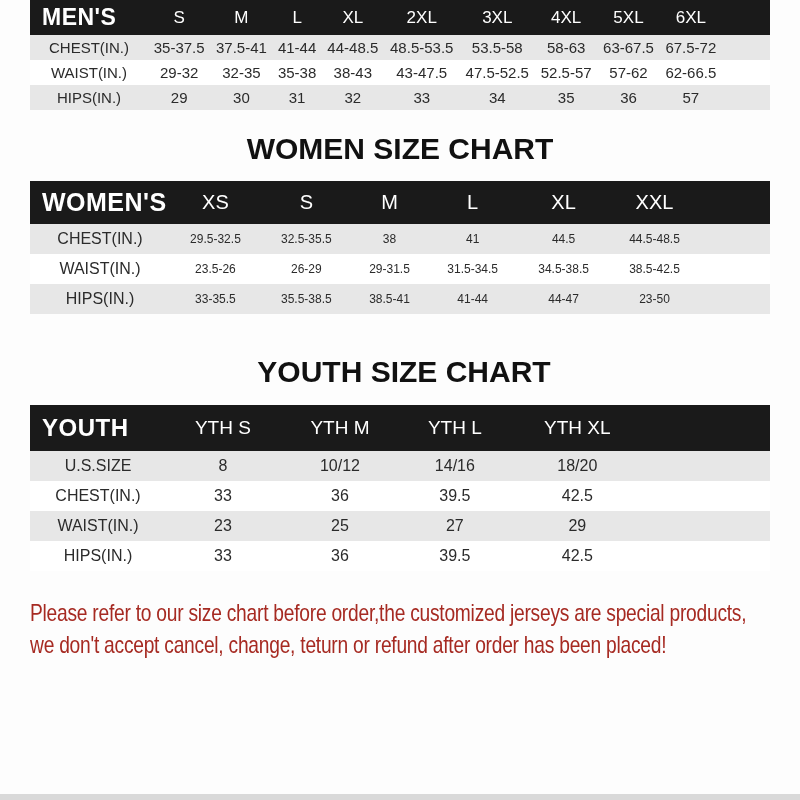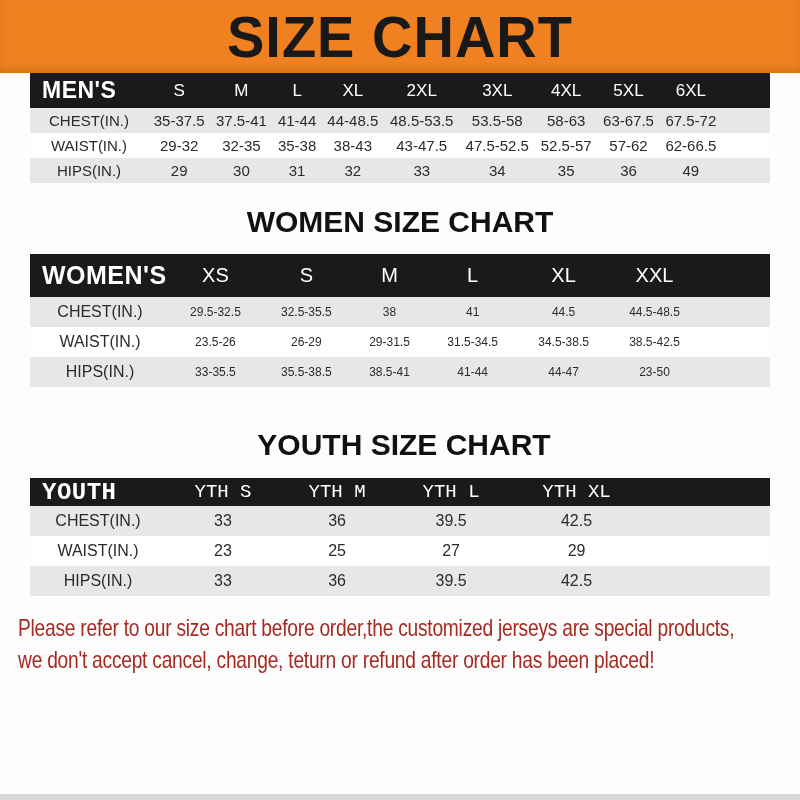--- a/index.html
+++ b/index.html
@@ -54,21 +54,21 @@
     margin: 0 auto;
     border-collapse: collapse;
     table-layout: auto;
   }
   thead tr {
     background: var(--table-header-bg, #1A1A1A);
     color: var(--table-header-text, #FFFFFF);
   }
   .sec-0 thead tr { height: 35px; }
   .sec-1 thead tr { height: 43px; margin-top: 16px; }
-  .sec-2 thead tr { height: 28px; font-family: Liberation Mono, monospace; }
+  .sec-2 thead tr { height: 46px; }
   thead th {
     font-weight: 400;
     text-align: center;
     padding: 0 0;
     white-space: nowrap;
   }
   .sec-0 thead th { font-size: 17px; }
   .sec-1 thead th { font-size: 20px; }
   .sec-2 thead th { font-size: 19px; }
   thead th.rowlabel {
@@ -95,22 +95,22 @@
   .sec-1 tbody td { font-size: 12px; }
   .sec-2 tbody td { font-size: 16px; }
   tbody td.rowlabel { font-size: 15px; }
   .sec-1 tbody td.rowlabel, .sec-2 tbody td.rowlabel { font-size: 16px; }
   th.spacer, td.spacer { padding: 0; }
   .sec-0 .spacer { width: 48px; }
   .sec-1 .spacer { width: 70px; }
   .sec-2 .spacer { width: 125px; }
   
   .notice {
-    margin-top: 16px;
-    padding-left: 18px;
+    margin-top: 26px;
+    padding-left: 30px;
   }
   .notice p {
     margin: 0;
     color: var(--footer-text, #A62A22);
     font-size: 24px;
     line-height: 32px;
     letter-spacing: -0.3px;
     white-space: nowrap;
     transform: scaleX(0.80);
     transform-origin: left center;
@@ -119,23 +119,20 @@
   .photo-edge {
     margin-top: auto;
     height: 6px;
     background: #d9d9d9;
   }
 </style>
 </head>
 <body>
 
 <div class="page">
-  <header class="banner">
-    <h1>SIZE CHART</h1>
-  </header>
 
   <main id="sections">
       <section class="sec sec-0">
         <table>
           <thead>
             <tr>
               <th class="rowlabel">MEN'S</th>
               <th>S</th>
               <th>M</th>
               <th>L</th>
@@ -178,21 +175,21 @@
             <tr>
               <td class="rowlabel">HIPS(IN.)</td>
               <td>29</td>
               <td>30</td>
               <td>31</td>
               <td>32</td>
               <td>33</td>
               <td>34</td>
               <td>35</td>
               <td>36</td>
-              <td>49</td>
+              <td>57</td>
               <td class="spacer"></td>
             </tr>
           </tbody>
         </table>
       </section>
       <section class="sec sec-1">
         <h2>WOMEN SIZE CHART</h2>
         <table>
           <thead>
             <tr>
@@ -248,20 +245,28 @@
               <th class="rowlabel">YOUTH</th>
               <th>YTH S</th>
               <th>YTH M</th>
               <th>YTH L</th>
               <th>YTH XL</th>
               <th class="spacer"></th>
             </tr>
           </thead>
           <tbody>
             <tr>
+              <td class="rowlabel">U.S.SIZE</td>
+              <td>8</td>
+              <td>10/12</td>
+              <td>14/16</td>
+              <td>18/20</td>
+              <td class="spacer"></td>
+            </tr>
+            <tr>
               <td class="rowlabel">CHEST(IN.)</td>
               <td>33</td>
               <td>36</td>
               <td>39.5</td>
               <td>42.5</td>
               <td class="spacer"></td>
             </tr>
             <tr>
               <td class="rowlabel">WAIST(IN.)</td>
               <td>23</td>

